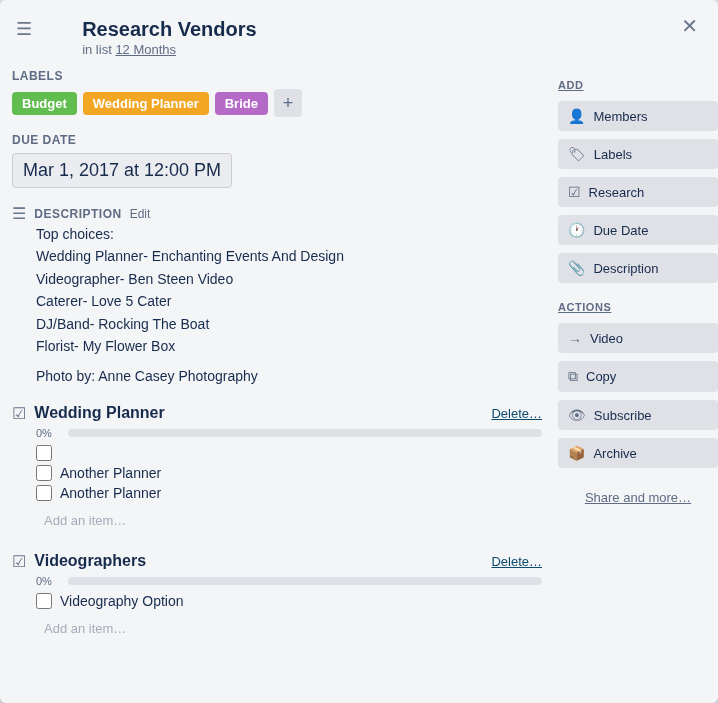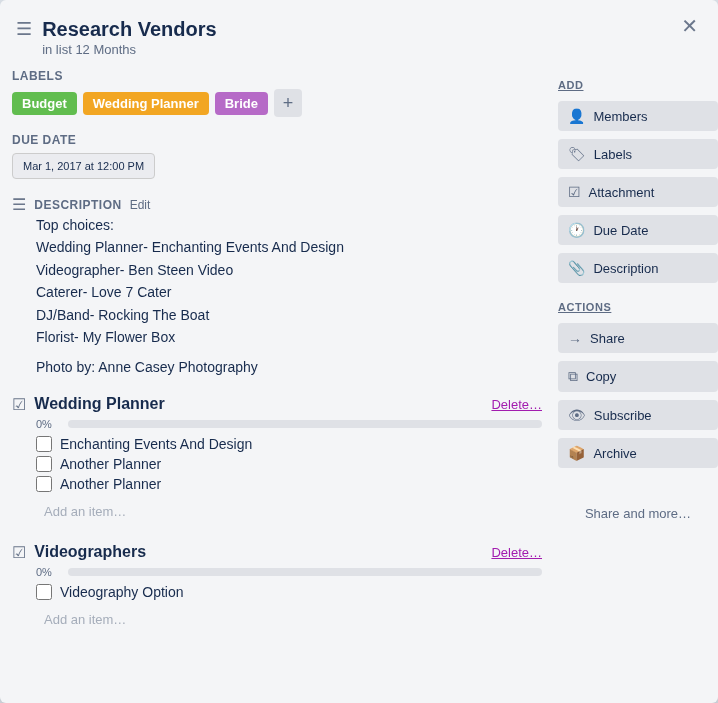--- a/index.html
+++ b/index.html
@@ -30,33 +30,35 @@
       gap: 10px;
     }
     .modal-title-icon {
       color: #6b778c;
       font-size: 18px;
       margin-top: 2px;
       flex-shrink: 0;
     }
     .modal-title-area {
       flex: 1;
+      margin-left: 40px;
     }
     .modal-title {
       font-size: 20px;
       font-weight: 700;
       color: #172b4d;
       line-height: 1.3;
     }
     .modal-list-link {
       font-size: 13px;
       color: #5e6c84;
     }
     .modal-list-link a {
       color: #5e6c84;
+      text-decoration: underline;
       cursor: pointer;
     }
     .close-btn {
       position: absolute;
       top: 10px;
       right: 12px;
       background: none;
       border: none;
       font-size: 20px;
       color: #6b778c;
@@ -118,21 +120,21 @@
       display: flex;
       align-items: center;
       justify-content: center;
     }
     
     .due-date-box {
       background: #ebecf0;
       border: 1px solid #ccc;
       border-radius: 4px;
       padding: 6px 10px;
-      font-size: 11px;
+      font-size: 18px;
       color: #172b4d;
       display: inline-block;
     }
     
     .desc-header {
       display: flex;
       align-items: center;
       gap: 8px;
     }
     .desc-icon {
@@ -172,21 +174,21 @@
       font-size: 16px;
       color: #6b778c;
     }
     .checklist-title {
       font-size: 16px;
       font-weight: 600;
       color: #172b4d;
     }
     .delete-btn {
       font-size: 13px;
-      color: #a21caf;
+      color: #0c4a6e;
       background: none;
       border: none;
       cursor: pointer;
       text-decoration: underline;
     }
     .progress-row {
       display: flex;
       align-items: center;
       gap: 8px;
       margin-bottom: 6px;
@@ -262,25 +264,26 @@
       text-align: left;
     }
     .sidebar-btn-icon {
       font-size: 14px;
       color: #5e6c84;
       flex-shrink: 0;
     }
     .share-link {
       font-size: 13px;
       color: #5e6c84;
+      text-decoration: underline;
       cursor: pointer;
       background: none;
       border: none;
       padding: 4px 0;
-      margin-top: 26px;
+      margin-top: 10px;
     }
   </style>
 </head>
 <body>
 
 <div class="modal">
 
   <div class="modal-header">
     <span class="modal-title-icon">☰</span>
     <div class="modal-title-area">
@@ -315,21 +318,21 @@
       <div>
         <div class="desc-header">
           <span class="desc-icon">☰</span>
           <span class="section-label" style="margin-bottom:0;">Description</span>
           <button class="edit-link">Edit</button>
         </div>
         <div class="desc-body">
           <div>Top choices:</div>
           <div>Wedding Planner- Enchanting Events And Design</div>
           <div>Videographer- Ben Steen Video</div>
-          <div>Caterer- Love 7 Cater</div>
+          <div>Caterer- Love 5 Cater</div>
           <div>DJ/Band- Rocking The Boat</div>
           <div>Florist- My Flower Box</div>
           <div style="margin-top:8px;">Photo by: Anne Casey Photography</div>
         </div>
       </div>
 
       <div class="checklist-section">
         <div class="checklist-header">
           <div class="checklist-title-left">
             <span class="checklist-icon">☑</span>
@@ -339,21 +342,20 @@
         </div>
         <div class="progress-row">
           <span class="progress-pct">0%</span>
           <div class="progress-bar-bg">
             <div class="progress-bar-fill" style="width:0%;"></div>
           </div>
         </div>
         <div class="checklist-items">
           <div class="checklist-item">
             <input type="checkbox" style="">
-            <span>Enchanting Events And Design</span>
           </div>
           <div class="checklist-item">
             <input type="checkbox" style="">
             <span>Another Planner</span>
           </div>
           <div class="checklist-item">
             <input type="checkbox" style="">
             <span>Another Planner</span>
           </div>
           <div class="add-item-input">Add an item…</div>
@@ -391,36 +393,36 @@
       <button class="sidebar-btn">
         <span class="sidebar-btn-icon">👤</span>
         <span>Members</span>
       </button>
       <button class="sidebar-btn">
         <span class="sidebar-btn-icon">🏷</span>
         <span>Labels</span>
       </button>
       <button class="sidebar-btn">
         <span class="sidebar-btn-icon">☑</span>
-        <span>Attachment</span>
+        <span>Research</span>
       </button>
       <button class="sidebar-btn">
         <span class="sidebar-btn-icon">🕐</span>
         <span>Due Date</span>
       </button>
       <button class="sidebar-btn">
         <span class="sidebar-btn-icon">📎</span>
         <span>Description</span>
       </button>
 
       <div class="sidebar-section-title">Actions</div>
 
       <button class="sidebar-btn">
         <span class="sidebar-btn-icon">→</span>
-        <span>Share</span>
+        <span>Video</span>
       </button>
       <button class="sidebar-btn">
         <span class="sidebar-btn-icon">⧉</span>
         <span>Copy</span>
       </button>
       <button class="sidebar-btn">
         <span class="sidebar-btn-icon">👁</span>
         <span>Subscribe</span>
       </button>
       <button class="sidebar-btn">

